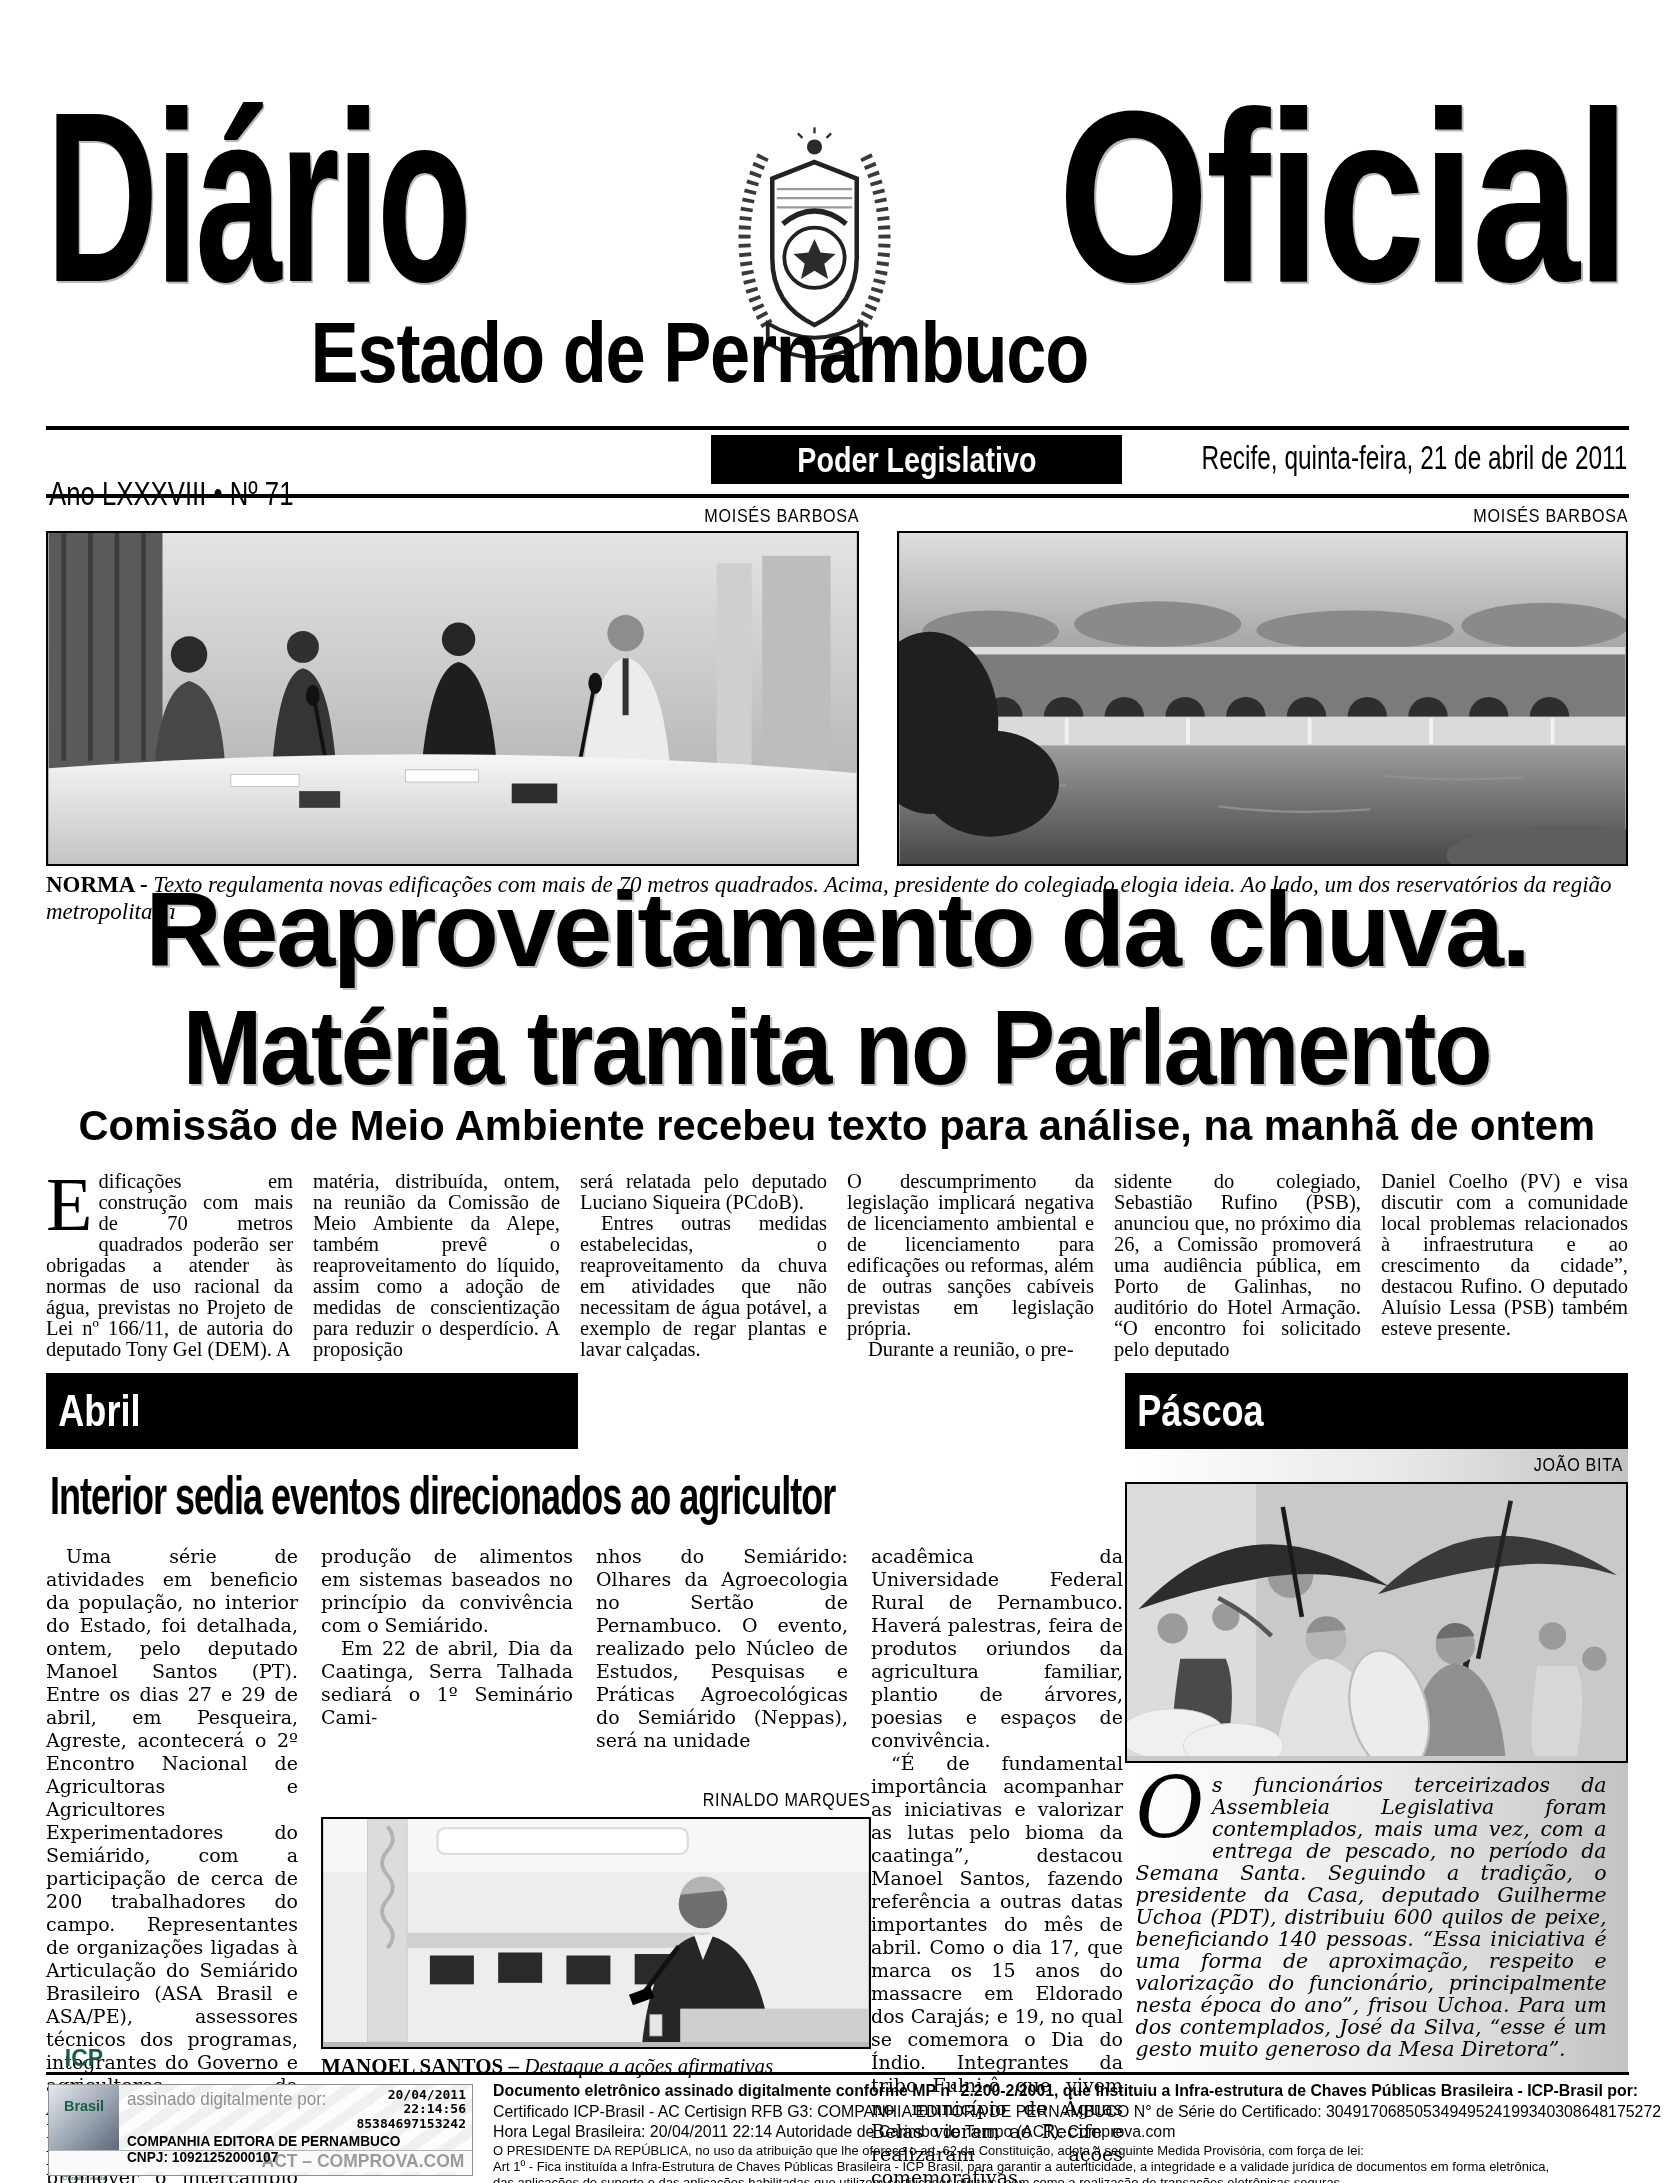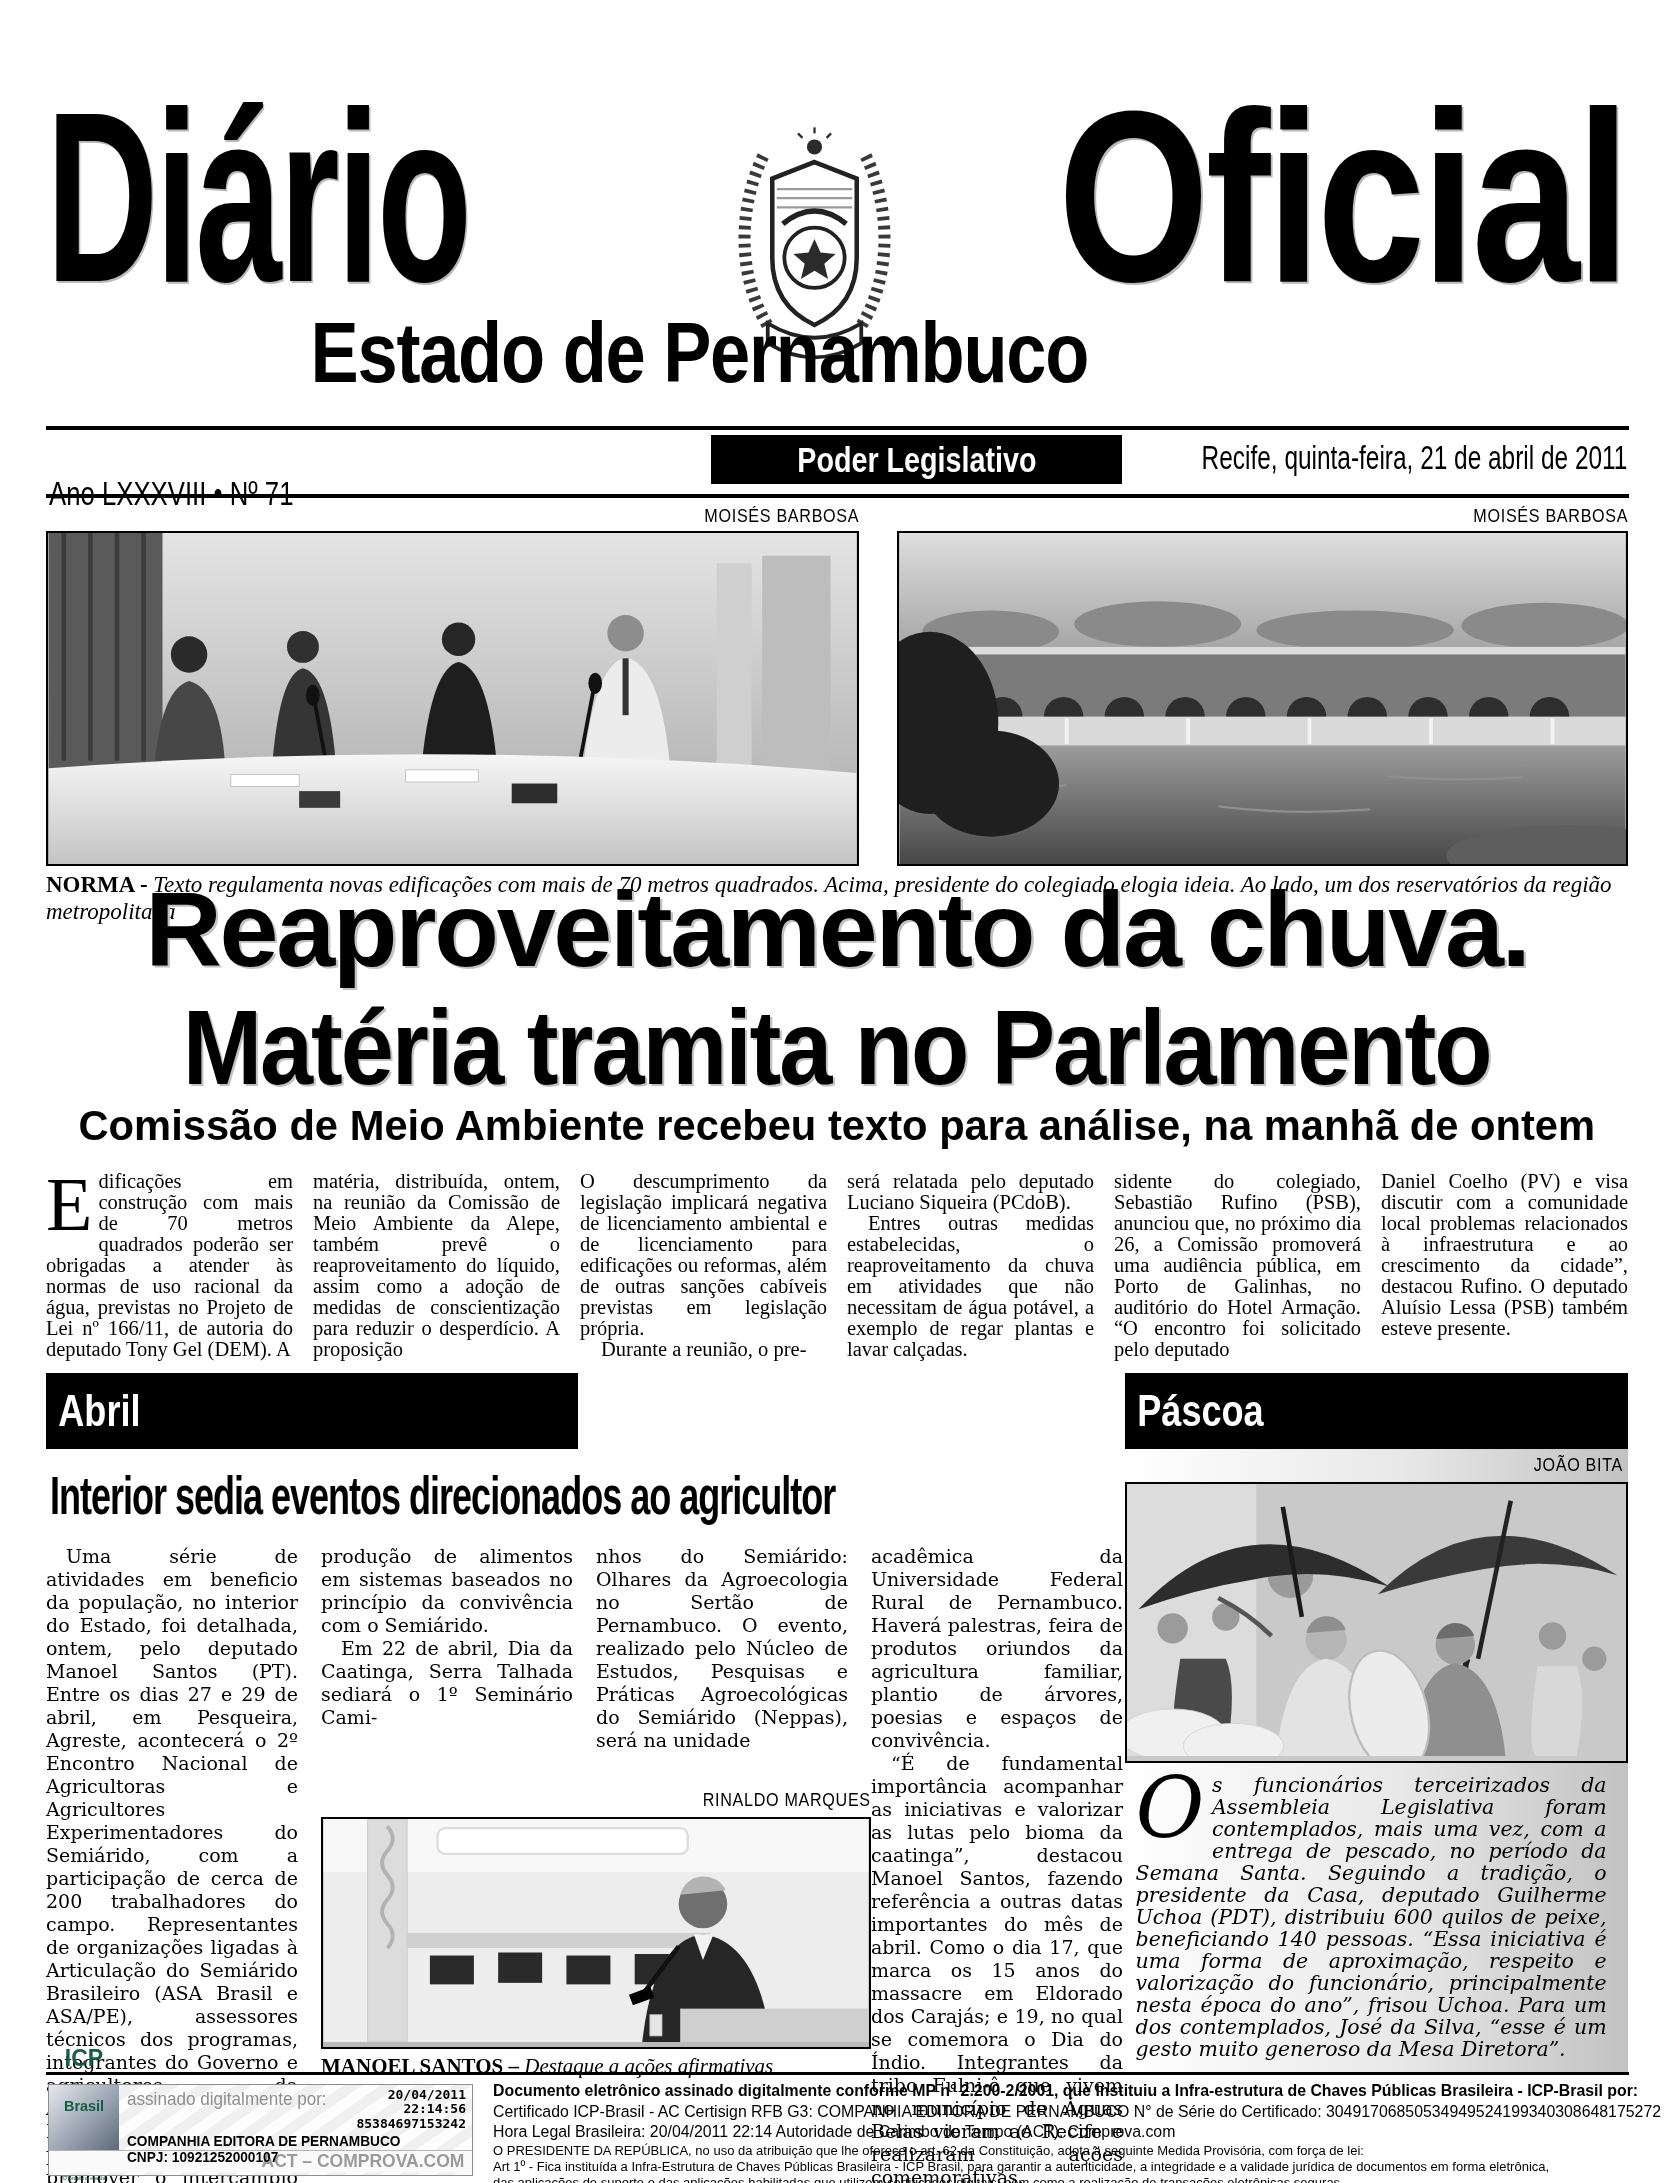--- a/index.html
+++ b/index.html
@@ -259,26 +259,26 @@
 </div>
 
 <div id="lead-cols">
   <div class="col serifcol">
     <p><span class="dropcap">E</span><span>dificações em construção com mais de 70 metros quadrados poderão ser obrigadas a atender às normas de uso racional da água, previstas no Projeto de Lei nº 166/11, de autoria do deputado Tony Gel (DEM). A</span></p>
   </div>
   <div class="col serifcol">
     <p>matéria, distribuída, ontem, na reunião da Comissão de Meio Ambiente da Alepe, também prevê o reaproveitamento do líquido, assim como a adoção de medidas de conscientização para reduzir o desperdício. A proposição</p>
   </div>
   <div class="col serifcol">
+    <p>será relatada pelo deputado Luciano Siqueira (PCdoB).</p>
+    <p class="ind">Entres outras medidas estabelecidas, o reaproveitamento da chuva em atividades que não necessitam de água potável, a exemplo de regar plantas e lavar calçadas.</p>
+  </div>
+  <div class="col serifcol">
     <p>O descumprimento da legislação implicará negativa de licenciamento ambiental e de licenciamento para edificações ou reformas, além de outras sanções cabíveis previstas em legislação própria.</p>
     <p class="ind">Durante a reunião, o pre-</p>
-  </div>
-  <div class="col serifcol">
-    <p>será relatada pelo deputado Luciano Siqueira (PCdoB).</p>
-    <p class="ind">Entres outras medidas estabelecidas, o reaproveitamento da chuva em atividades que não necessitam de água potável, a exemplo de regar plantas e lavar calçadas.</p>
   </div>
   <div class="col serifcol">
     <p>sidente do colegiado, Sebastião Rufino (PSB), anunciou que, no próximo dia 26, a Comissão promoverá uma audiência pública, em Porto de Galinhas, no auditório do Hotel Armação. “O encontro foi solicitado pelo deputado</p>
   </div>
   <div class="col serifcol">
     <p>Daniel Coelho (PV) e visa discutir com a comunidade local problemas relacionados à infraestrutura e ao crescimento da cidade”, destacou Rufino. O deputado Aluísio Lessa (PSB) também esteve presente.</p>
   </div>
 </div>
 
 <div id="abril-bar" class="secbar">

